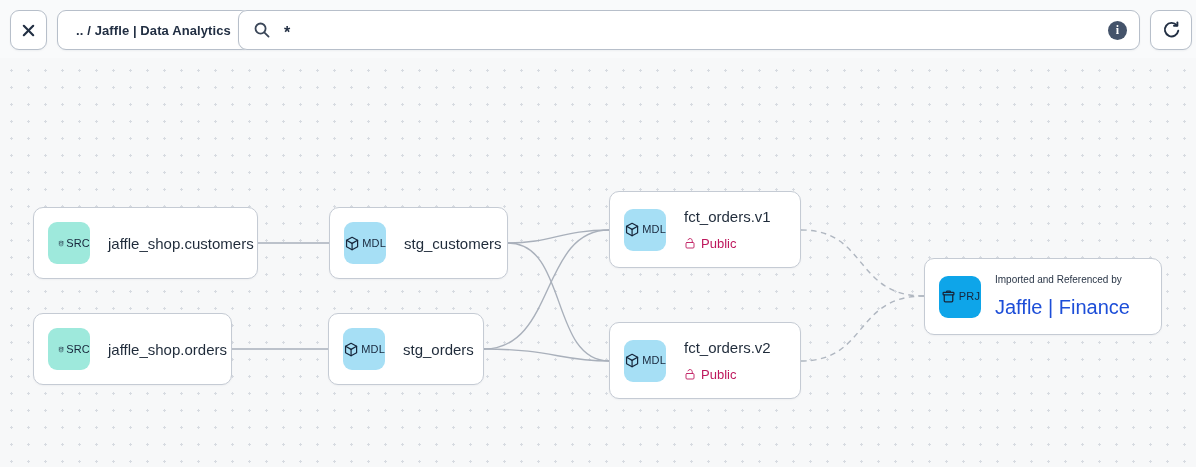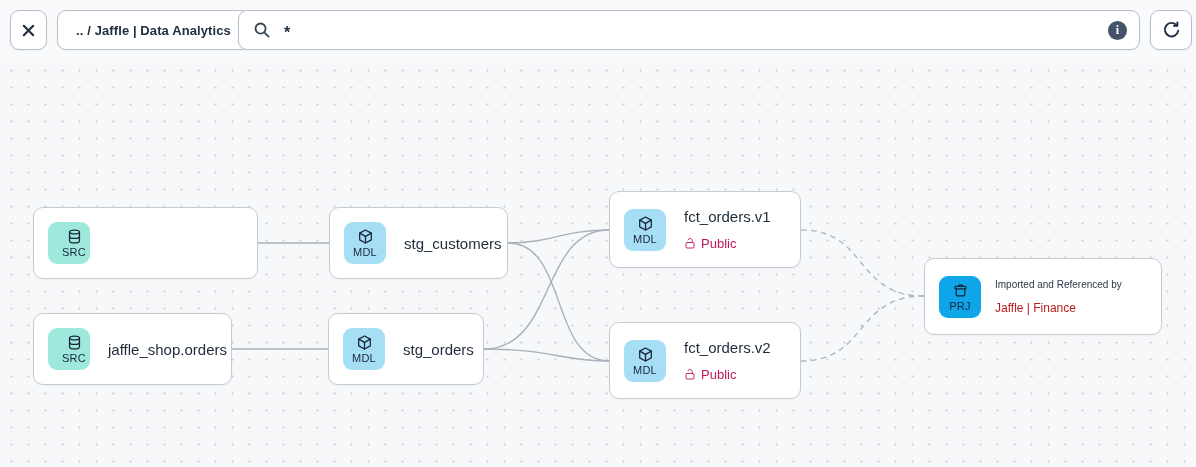--- a/index.html
+++ b/index.html
@@ -55,35 +55,35 @@
   
   .node {
     position:absolute;
     background:#FFFFFF; border:1px solid #C5CBD4; border-radius:10px;
     display:flex; align-items:center; gap:18px; padding:0 16px 0 14px;
     box-shadow:0 1px 2px rgba(20,30,50,0.04);
     cursor:pointer;
   }
   .tile {
     width:42px; height:42px; border-radius:9px; flex:none;
-    display:flex; flex-direction:column; align-items:center; justify-content:center;
+    display:flex; align-items:center; justify-content:center;
     gap:2px; color:#17263B;
   }
   .tile svg { width:17px; height:17px; display:block; }
   .tlabel { font-size:11px; line-height:1; letter-spacing:.2px; }
   .tile-src { background:#9EE9DC;padding-left:10px; }
   .tile-mdl { background:#A6DFF5; }
   .tile-prj { background:#0ea5e9; }
 
   .ntitle { font-size:15px; color:#1F2B3A; white-space:nowrap; }
   .ncol { display:flex; flex-direction:column; gap:11px;justify-content:space-between; }
   .badge { display:flex; align-items:center; gap:5px; font-size:13px; color:#be185d; }
   .badge svg { width:12px; height:13px; display:block; }
   .subtitle { font-size:10px; color:#2A3647; white-space:nowrap; }
-  .ptitle { font-size:12px; color:#b91c1c; white-space:nowrap; }
+  .ptitle { font-size:20px; color:#1d4ed8; white-space:nowrap; }
 
   
   #n-src-customers { left:33px;  top:207px; width:225px; height:72px; }
   #n-src-orders    { left:33px;  top:313px; width:199px; height:72px; }
   #n-stg-customers { left:329px; top:207px; width:179px; height:72px; }
   #n-stg-orders    { left:328px; top:313px; width:156px; height:72px; }
   #n-fct-v1        { left:609px; top:191px; width:192px; height:77px; }
   #n-fct-v2        { left:609px; top:322px; width:192px; height:77px; }
   #n-prj           { left:924px; top:258px; width:238px; height:77px; gap:14px; }
 
@@ -109,20 +109,21 @@
     <div class="tile tile-src">
       <svg viewBox="0 0 24 24">
           <g class="icon-stroke">
             <ellipse cx="12" cy="5.6" rx="7" ry="2.7"></ellipse>
             <path d="M5 5.6 V18.4 c0 1.5 3.1 2.7 7 2.7 s7 -1.2 7 -2.7 V5.6"></path>
             <path d="M5 11.9 c0 1.5 3.1 2.7 7 2.7 s7 -1.2 7 -2.7"></path>
           </g>
         </svg>
       <span class="tlabel">SRC</span>
     </div>
+    <span class="ntitle">jaffle_shop.customers</span>
   </div>
 
   <div class="node" id="n-src-orders">
     <div class="tile tile-src">
       <svg viewBox="0 0 24 24">
           <g class="icon-stroke">
             <ellipse cx="12" cy="5.6" rx="7" ry="2.7"></ellipse>
             <path d="M5 5.6 V18.4 c0 1.5 3.1 2.7 7 2.7 s7 -1.2 7 -2.7 V5.6"></path>
             <path d="M5 11.9 c0 1.5 3.1 2.7 7 2.7 s7 -1.2 7 -2.7"></path>
           </g>

